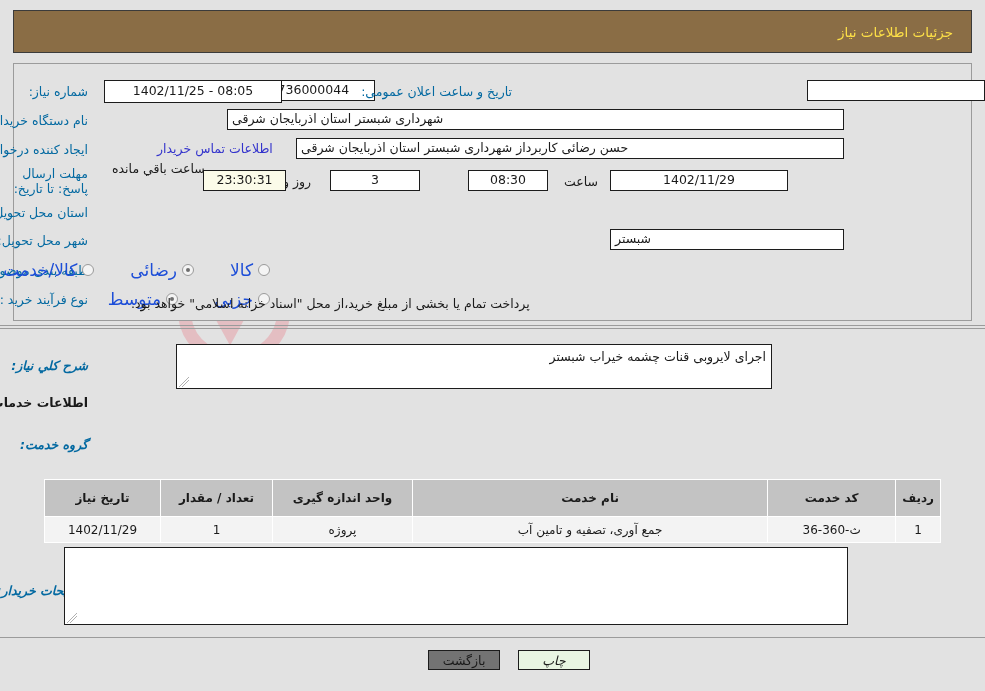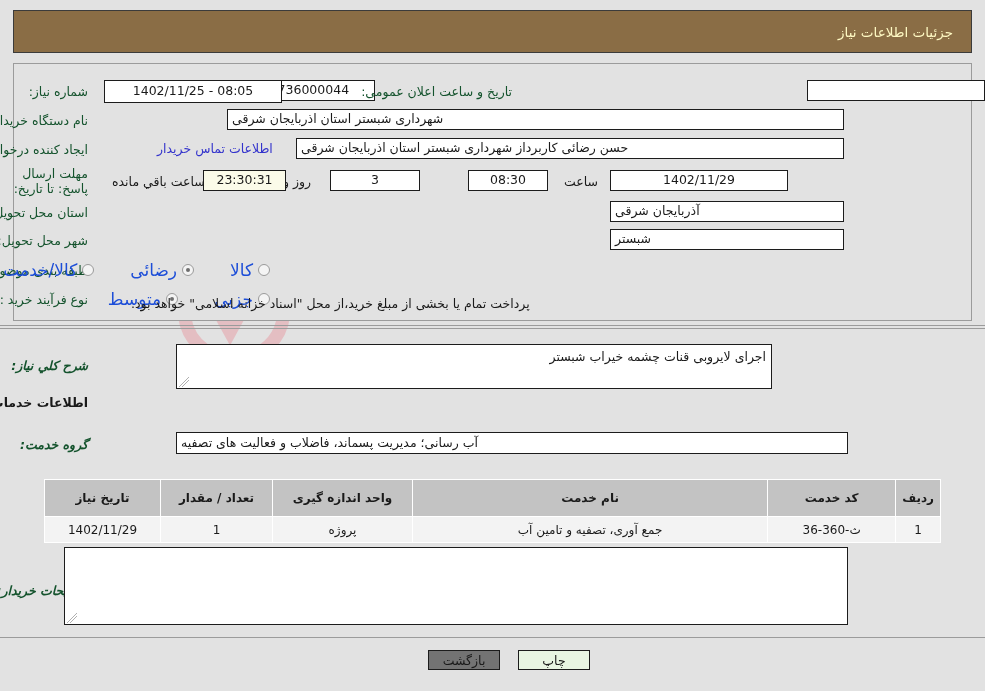--- a/index.html
+++ b/index.html
@@ -48,21 +48,21 @@
     left: 13px; top: 10px;
     width: 959px; height: 43px;
     background: #8a6d45;
     border: 1px solid #3b3b3b;
     display: flex;
     align-items: center;
     justify-content: flex-start;
     z-index: 3;
   }
   .header-title {
-    color: #fef9c3;
+    color: #fde047;
     font-size: 13.5px;
     padding-right: 18px;
   }
 
   
   .panel {
     position: absolute;
     background: #e2e2e2;
     border: 1px solid #9b9b9b;
     z-index: 2;
@@ -76,21 +76,21 @@
     z-index: 2;
   }
   #sep1 { top: 325px; }
   #sep2 { top: 328px; }
   #sep3 { top: 637px; }
 
   
   .lbl {
     position: absolute;
     font-size: 12.5px;
-    color: #14532d;
+    color: #0369a1;
     text-align: right;
     white-space: nowrap;
     line-height: 15px;
     z-index: 4;
   }
   .lbl.bold { font-weight: bold; font-style: italic; }
   .box {
     position: absolute;
     background: #ffffff;
     border: 1px solid #1c1c1c;
@@ -202,21 +202,21 @@
     font-size: 12.5px;
     color: #1a1a1a;
     display: flex;
     align-items: center;
     justify-content: center;
     cursor: pointer;
     z-index: 4;
     height: 20px;
   }
   #btn-back  { left: 428px; top: 650px; width: 72px; background: #737373; }
-  #btn-print { left: 518px; top: 650px; width: 72px; background: #e8f5e2; }
+  #btn-print { left: 518px; top: 650px; width: 72px; background: #e8f5e2; font-style: italic; }
 
   .sect-head {
     position: absolute;
     font-size: 12.5px;
     font-weight: bold;
     color: #1a1a1a;
     z-index: 4;
     white-space: nowrap;
   }
 </style>
@@ -256,24 +256,23 @@
   <div class="lbl" style="right:897px; top:166px; width:80px; white-space:normal; text-align:right;">مهلت ارسال پاسخ: تا تاریخ:</div>
   <div class="box center" style="left:610px; top:170px; width:178px; height:21px;">1402/11/29</div>
 
   <div class="plain" style="left:564px; top:174px;">ساعت</div>
   <div class="box center" style="left:468px; top:170px; width:80px; height:21px;">08:30</div>
 
   <div class="box center" style="left:330px; top:170px; width:90px; height:21px;">3</div>
   <div class="plain" style="left:283px; top:174px;">روز و</div>
 
   <div class="box cream center" style="left:203px; top:170px; width:83px; height:21px;">23:30:31</div>
-  <div class="plain" style="left:112px; top:174px;">ساعت باقي مانده</div>
+  <div class="plain" style="left:112px; top:161px;">ساعت باقي مانده</div>
 
   <div class="lbl" style="right:897px; top:205px;">استان محل تحویل:</div>
-  <div class="box right" style="left:610px; top:201px; width:234px; height:21px;">آذربایجان شرقی</div>
 
   <div class="lbl" style="right:897px; top:233px;">شهر محل تحویل:</div>
   <div class="box right" style="left:610px; top:229px; width:234px; height:21px;">شبستر</div>
 
   <div class="lbl" style="right:897px; top:263px;">طبقه بندی موضوعی:</div>
   <div class="radio-grp" id="category-radios" style="right:715px; top:260px;">
       <div class="radio-item">
         <span class="radio-dot"></span>
         <span class="radio-label">کالا</span>
       </div>
@@ -309,21 +308,20 @@
     <span>اجرای لایروبی قنات چشمه خیراب شبستر</span>
     <svg class="grip" viewBox="0 0 10 10">
       <line x1="0" y1="10" x2="10" y2="0" stroke="#707070" stroke-width="1"></line>
       <line x1="3" y1="10" x2="10" y2="3" stroke="#707070" stroke-width="1"></line>
     </svg>
   </div>
 
   <div class="sect-head" style="right:897px; top:395px;">اطلاعات خدمات مورد نیاز</div>
 
   <div class="lbl bold" style="right:897px; top:437px;">گروه خدمت:</div>
-  <div class="box right" style="left:176px; top:432px; width:672px; height:22px;">آب رسانی؛ مدیریت پسماند، فاضلاب و فعالیت های تصفیه</div>
 
   <table class="tbl">
     <thead>
       <tr id="tbl-head-row">
           <th style="width: 36px;">ردیف</th>
           <th style="width: 128px;">کد خدمت</th>
           <th>نام خدمت</th>
           <th style="width: 140px;">واحد اندازه گیری</th>
           <th style="width: 112px;">تعداد / مقدار</th>
           <th style="width: 116px;">تاریخ نیاز</th>

